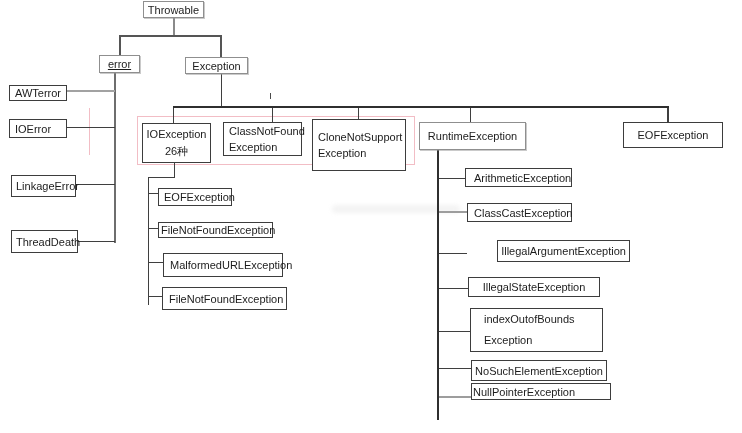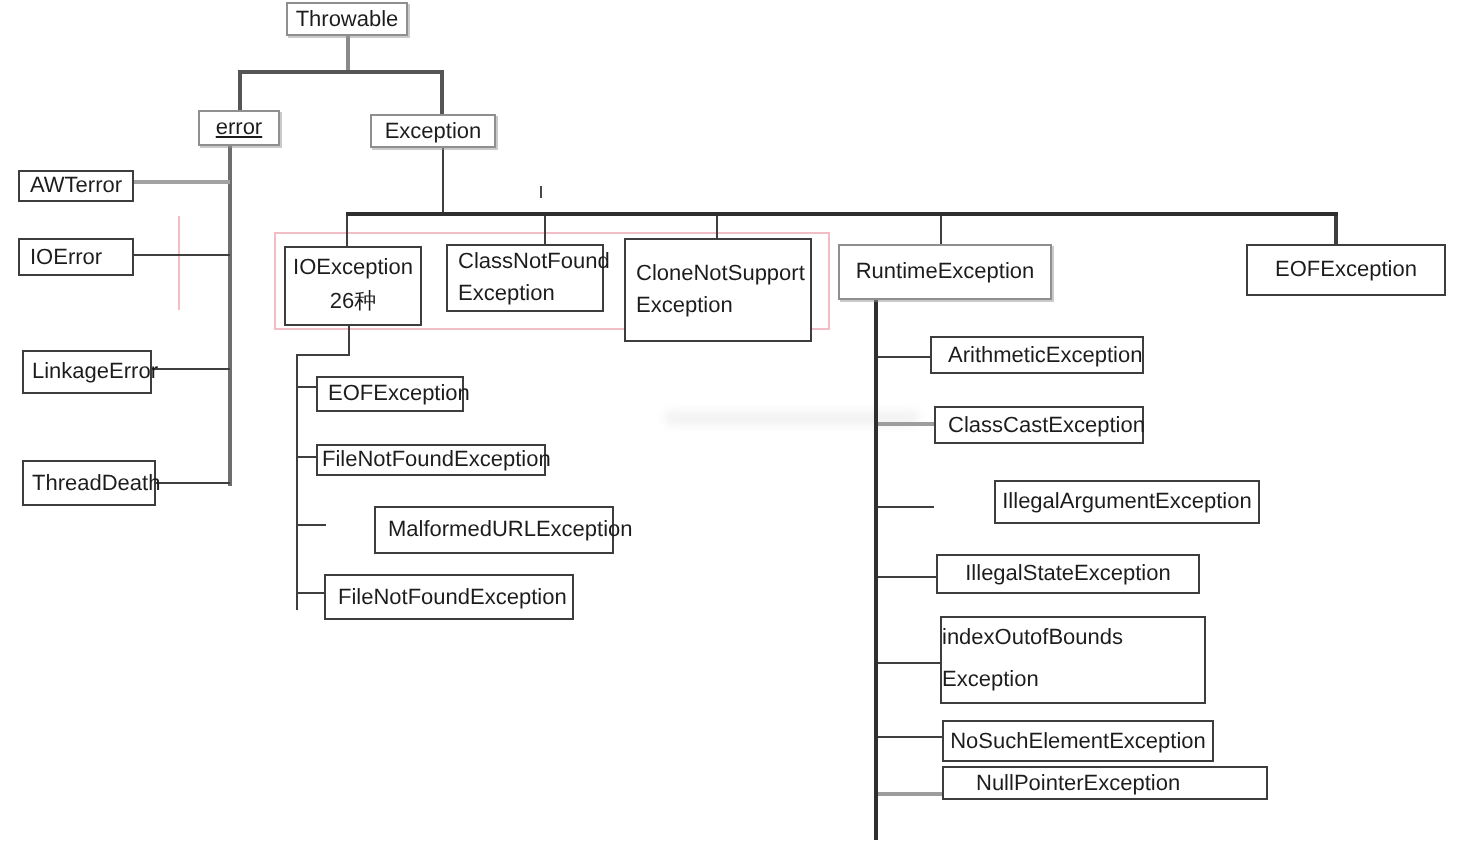--- a/index.html
+++ b/index.html
@@ -110,42 +110,42 @@
       </div>
       <div class="node dark align-center" style="left: 623px; top: 122px; width: 100px; height: 26px;">
         <div>EOFException</div>
       </div>
       <div class="node dark align-left" style="left: 158px; top: 188px; width: 74px; height: 18px; padding-left: 5px;">
         <div>EOFException</div>
       </div>
       <div class="node dark align-left" style="left: 158px; top: 222px; width: 115px; height: 16px; padding-left: 2px;">
         <div>FileNotFoundException</div>
       </div>
-      <div class="node dark align-left" style="left: 163px; top: 253px; width: 120px; height: 24px; padding-left: 6px; margin-left: 24px;">
+      <div class="node dark align-left" style="left: 163px; top: 253px; width: 120px; height: 24px; padding-left: 6px;">
         <div>MalformedURLException</div>
       </div>
       <div class="node dark align-left" style="left: 162px; top: 287px; width: 125px; height: 23px; padding-left: 6px;">
         <div>FileNotFoundException</div>
       </div>
       <div class="node dark align-left" style="left: 465px; top: 168px; width: 107px; height: 19px; padding-left: 8px;">
         <div>ArithmeticException</div>
       </div>
       <div class="node dark align-left" style="left: 467px; top: 203px; width: 105px; height: 19px; padding-left: 6px;">
         <div>ClassCastException</div>
       </div>
       <div class="node dark align-center" style="left: 467px; top: 240px; width: 133px; height: 22px; margin-left: 30px;">
         <div>IllegalArgumentException</div>
       </div>
       <div class="node dark align-center" style="left: 468px; top: 277px; width: 132px; height: 20px;">
         <div>IllegalStateException</div>
       </div>
-      <div class="node dark align-left" style="left: 470px; top: 308px; width: 133px; height: 44px; line-height: 21px;">
+      <div class="node dark align-left" style="left: 470px; top: 308px; width: 133px; height: 44px; padding-left: 13px; line-height: 21px;">
         <div>indexOutofBounds</div>
         <div>Exception</div>
       </div>
       <div class="node dark align-center" style="left: 471px; top: 360px; width: 136px; height: 21px;">
         <div>NoSuchElementException</div>
       </div>
-      <div class="node dark align-left" style="left: 471px; top: 383px; width: 163px; height: 17px; padding-left: 16px;">
+      <div class="node dark align-left" style="left: 471px; top: 383px; width: 140px; height: 17px; padding-left: 1px;">
         <div>NullPointerException</div>
       </div>
     </div>
 </div>
 
 </body></html>

